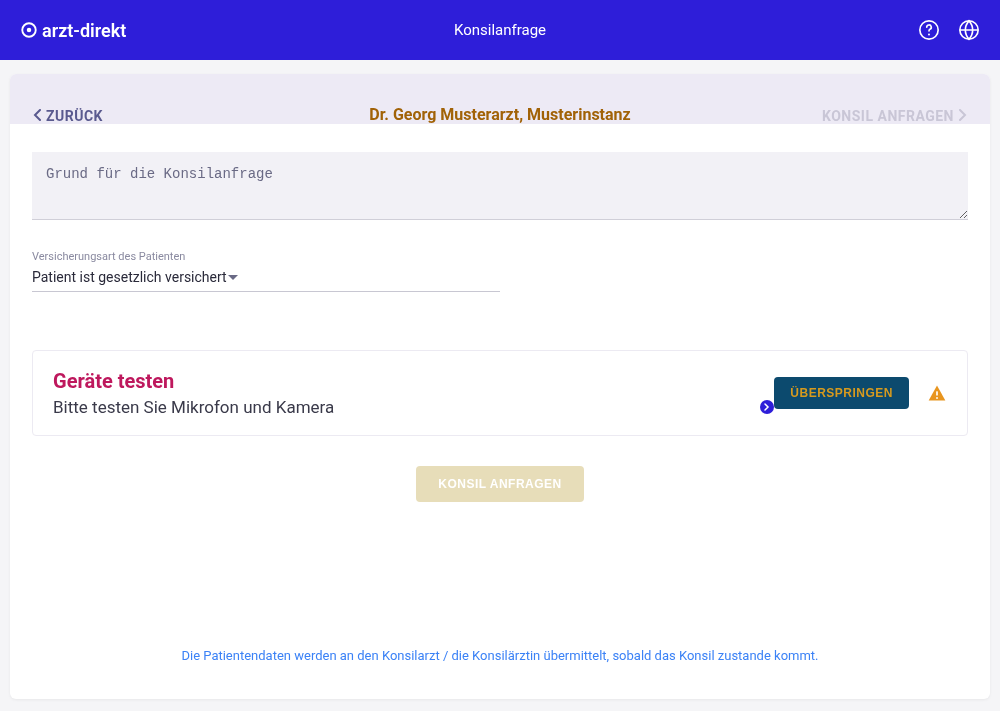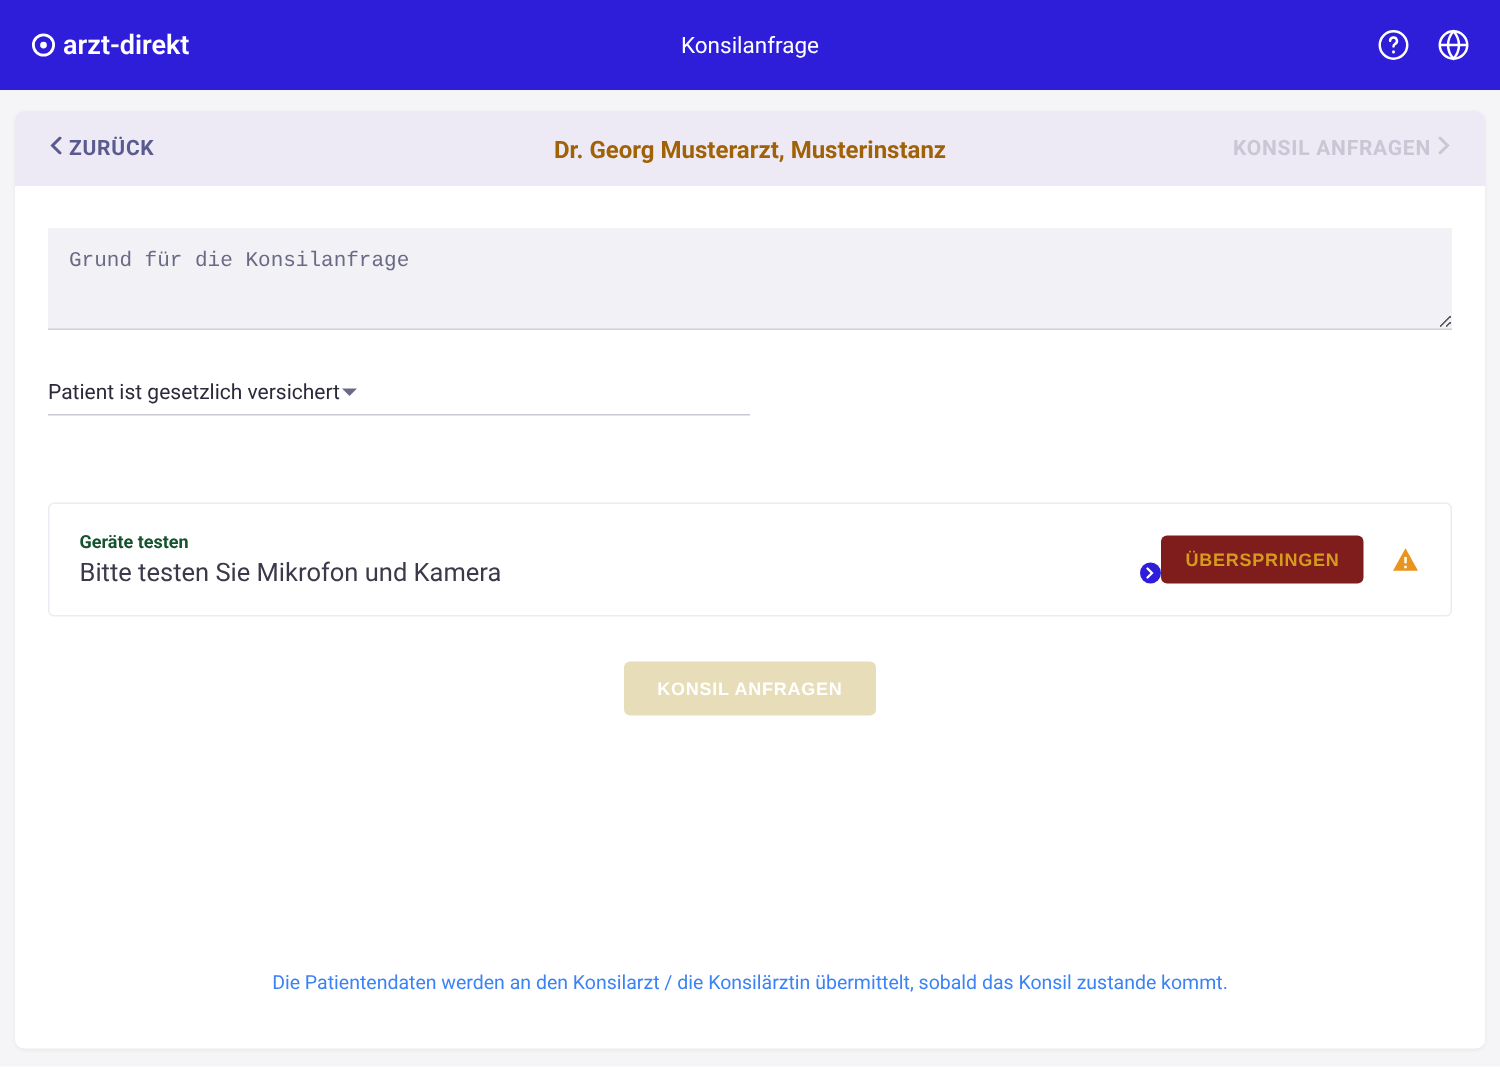--- a/index.html
+++ b/index.html
@@ -56,21 +56,21 @@
       box-shadow: 0 1px 3px rgba(0,0,0,0.06);
       overflow: hidden;
       height: 625px;
       display: flex;
       flex-direction: column;
     }
     .card-header {
       background: #edeaf5;
       height: 50px;
       display: flex;
-      align-items: center;
+      align-items: flex-end;
       padding: 0 22px;
       position: relative;
     }
     .back-link {
       color: #5a5a8f;
       font-size: 14px;
       font-weight: 700;
       letter-spacing: 0.5px;
       cursor: pointer;
       display: flex;
@@ -140,43 +140,43 @@
     .device-test-box {
       margin-top: 58px;
       border: 1px solid #eceaf2;
       border-radius: 4px;
       padding: 18px 20px;
       display: flex;
       align-items: center;
     }
     .device-test-text { flex: 1; }
     .device-test-title {
-      font-size: 12px;
-      font-weight: 700;
-      color: #14532d;
+      font-size: 20px;
+      font-weight: 700;
+      color: #be185d;
       margin-bottom: 4px;
     }
     .device-test-sub {
       font-size: 17px;
       color: #3a3a4a;
       display: flex;
       align-items: center;
       gap: 6px;
       justify-content: space-between;
     }
     .arrow-circle {
       width: 14px; height: 14px;
       background: #2e1ed9;
       border-radius: 50%;
       display: inline-flex;
       align-items: center;
       justify-content: center;
     }
     .skip-btn {
-      background: #7f1d1d;
+      background: #0c4a6e;
       color: #d69a1e;
       border: none;
       padding: 9px 16px;
       font-size: 12px;
       font-weight: 700;
       letter-spacing: 0.5px;
       border-radius: 4px;
       cursor: pointer;
       margin-right: 18px;
     }
@@ -257,20 +257,21 @@
             </svg>
         </span>
       </div>
     </div>
 
     <div class="card-body">
 
       <textarea class="reason-textarea" placeholder="Grund für die Konsilanfrage" style=""></textarea>
 
       <div class="select-group">
+        <label class="select-label">Versicherungsart des Patienten</label>
         <div class="select-control">
           <span>Patient ist gesetzlich versichert</span>
           <span>
             <svg width="12" height="8" viewBox="0 0 12 8">
                 <path d="M1 1l5 5 5-5" fill="#6a6a85"></path>
               </svg>
           </span>
         </div>
       </div>
 

